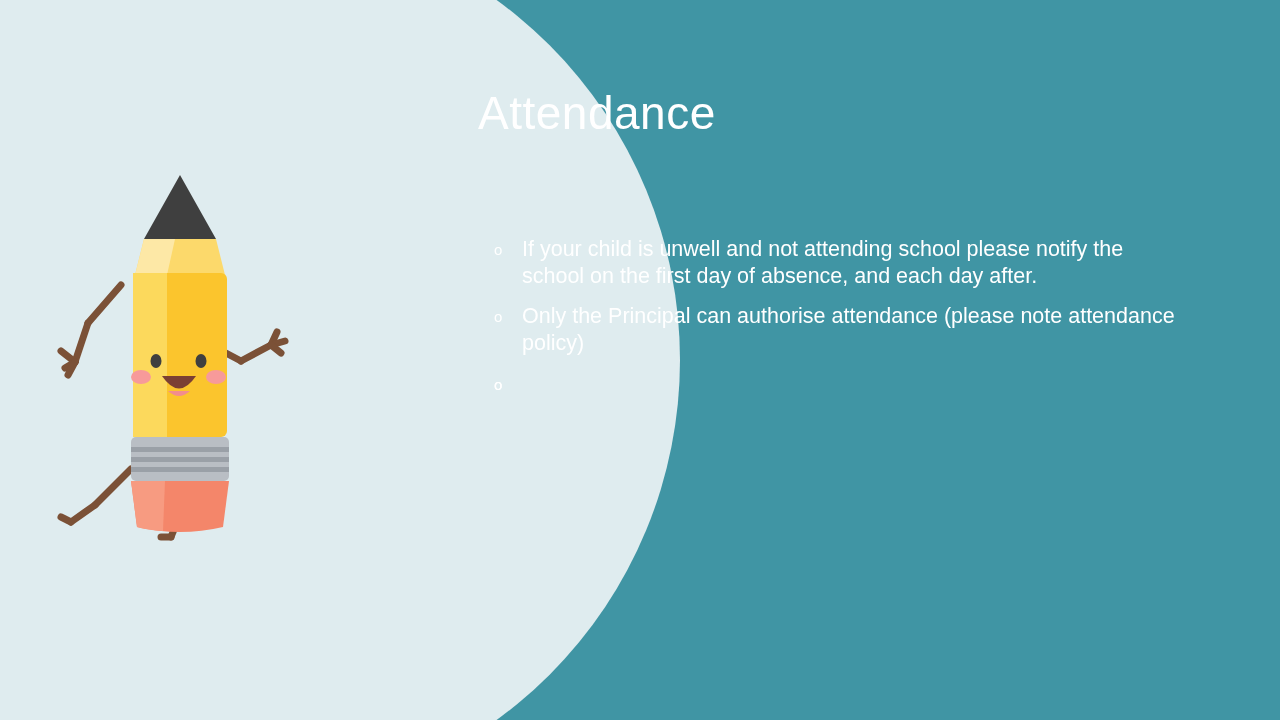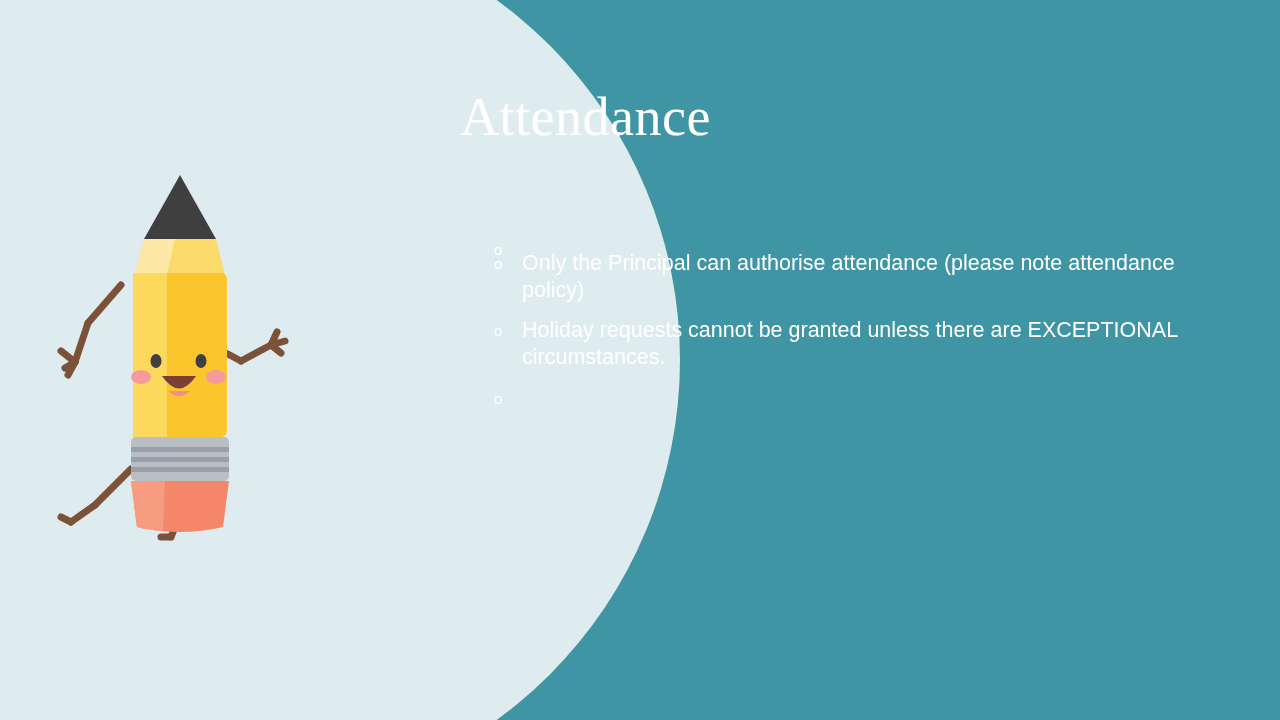--- a/index.html
+++ b/index.html
@@ -57,25 +57,25 @@
   .content {
     position: absolute;
     left: 448px;
     top: 0;
     width: 790px;
     height: 720px;
     z-index: 4;
   }
   .title {
     position: absolute;
-    left: 12px;
+    left: 30px;
     top: 88px;
     color: #ffffff;
-    font-family: Liberation Serif, serif;
-    font-size: 54px;
+    font-family: Liberation Sans, sans-serif;
+    font-size: 46px;
     font-weight: 400;
     letter-spacing: 0.5px;
     line-height: 1.1;
   }
   .bullets {
     position: absolute;
     left: 22px;
     top: 236px;
     width: 712px;
     list-style: none;
@@ -156,28 +156,28 @@
       <path d="M113 226 Q124 236 135 226 Z" fill="#f28d8d"></path>
     </svg>
   </div>
 
   <div class="content">
     <div class="title">Attendance</div>
 
     <ul class="bullets">
       <li class="bullet">
         <span class="bullet-marker">o</span>
+        <span>If your child is unwell and not attending school please notify the school on the first day of absence, and each day after.</span>
       </li>
       <li class="bullet">
         <span class="bullet-marker">o</span>
         <span>Only the Principal can authorise attendance (please note attendance policy)</span>
       </li>
       <li class="bullet">
         <span class="bullet-marker">o</span>
-        <span>Holiday requests cannot be granted unless there are EXCEPTIONAL circumstances.</span>
       </li>
       <li class="bullet">
         <span class="bullet-marker">o</span>
       </li>
     </ul>
   </div>
 
 </div>
 
 </body></html>

